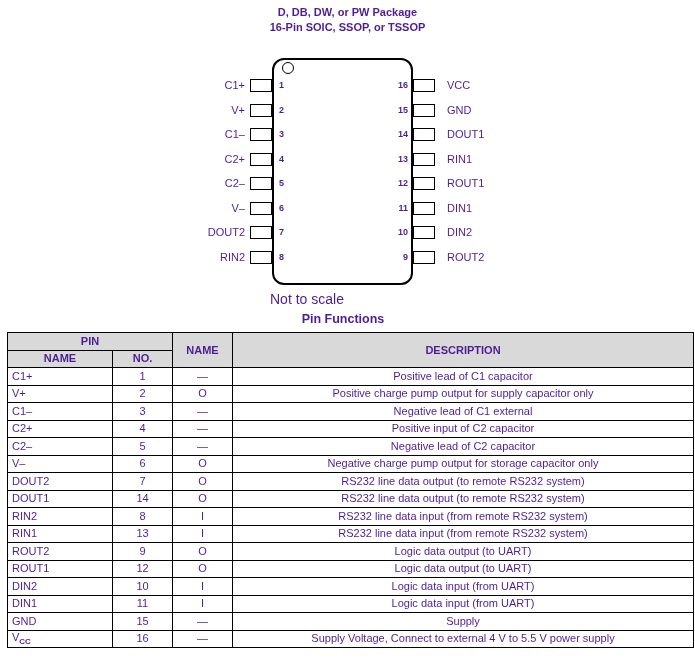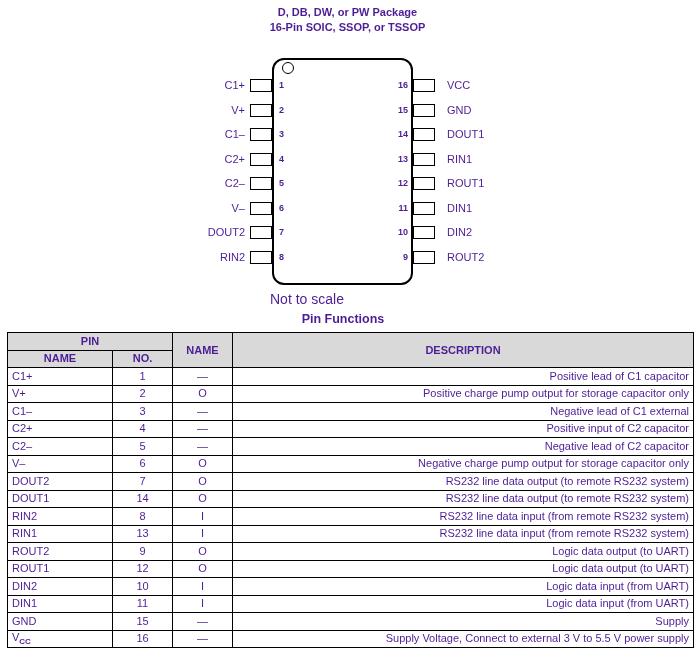--- a/index.html
+++ b/index.html
@@ -30,21 +30,21 @@
                font-size:12.5px; font-weight:bold; }
   table.pinfn { position:absolute; left:7px; top:332px; width:687px;
                 border-collapse:collapse; table-layout:fixed; font-size:11px; }
   .pinfn th, .pinfn td { border:1px solid #000; padding:0 4px; height:16.5px;
                          line-height:13px; vertical-align:middle; overflow:hidden; white-space:nowrap; }
   .pinfn thead th { font-weight:bold; }
   .h-center { text-align:center; }
   .h-left { text-align:center; }
   .c-name { text-align:left; }
   .c-no, .c-type { text-align:center; }
-  .c-desc { text-align:right;margin-top:48px; }
+  .c-desc { text-align:center;margin-top:48px; }
   .pinfn sub { font-size:8px; line-height:1;font-weight:bold; }
 </style>
 </head>
 <body>
 
 <div class="page">
 
   <div class="pkg-title">
     <div>D, DB, DW, or PW Package</div>
     <div>16-Pin SOIC, SSOP, or TSSOP</div>
@@ -144,21 +144,21 @@
       <tr>
         <td class="c-name">C1+</td>
         <td class="c-no">1</td>
         <td class="c-type">—</td>
         <td class="c-desc">Positive lead of C1 capacitor</td>
       </tr>
       <tr>
         <td class="c-name">V+</td>
         <td class="c-no">2</td>
         <td class="c-type">O</td>
-        <td class="c-desc">Positive charge pump output for storage capacitor only</td>
+        <td class="c-desc">Positive charge pump output for supply capacitor only</td>
       </tr>
       <tr>
         <td class="c-name">C1–</td>
         <td class="c-no">3</td>
         <td class="c-type">—</td>
         <td class="c-desc">Negative lead of C1 external</td>
       </tr>
       <tr>
         <td class="c-name">C2+</td>
         <td class="c-no">4</td>
@@ -228,17 +228,17 @@
       <tr>
         <td class="c-name">GND</td>
         <td class="c-no">15</td>
         <td class="c-type">—</td>
         <td class="c-desc">Supply</td>
       </tr>
       <tr>
         <td class="c-name"><span>V</span><sub>CC</sub></td>
         <td class="c-no">16</td>
         <td class="c-type">—</td>
-        <td class="c-desc">Supply Voltage, Connect to external 3 V to 5.5 V power supply</td>
+        <td class="c-desc">Supply Voltage, Connect to external 4 V to 5.5 V power supply</td>
       </tr>
     </tbody>
   </table>
 </div>
 
 </body></html>

